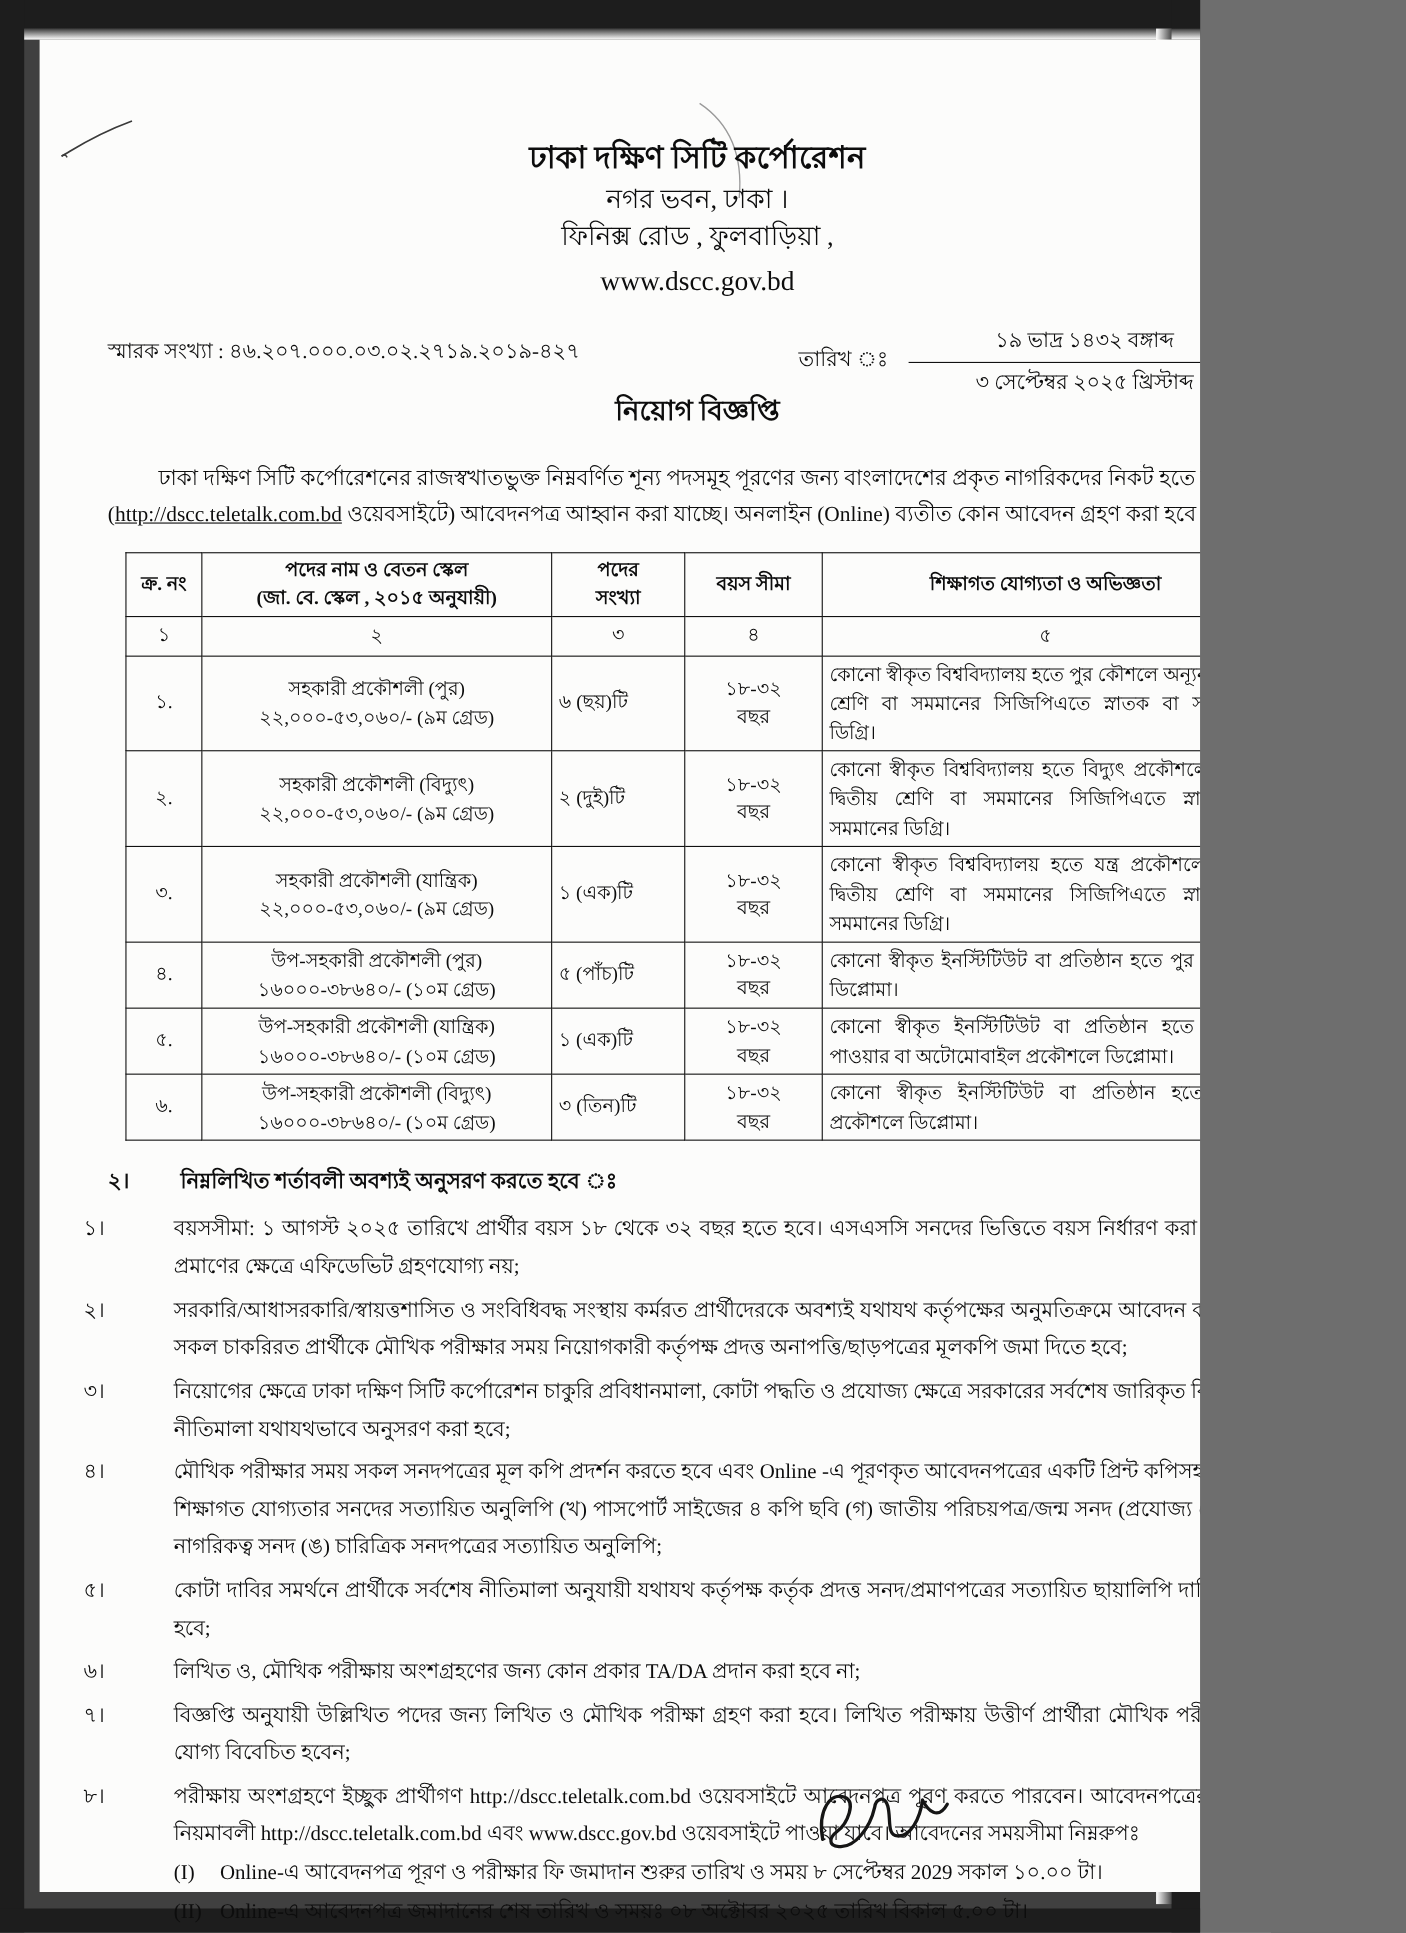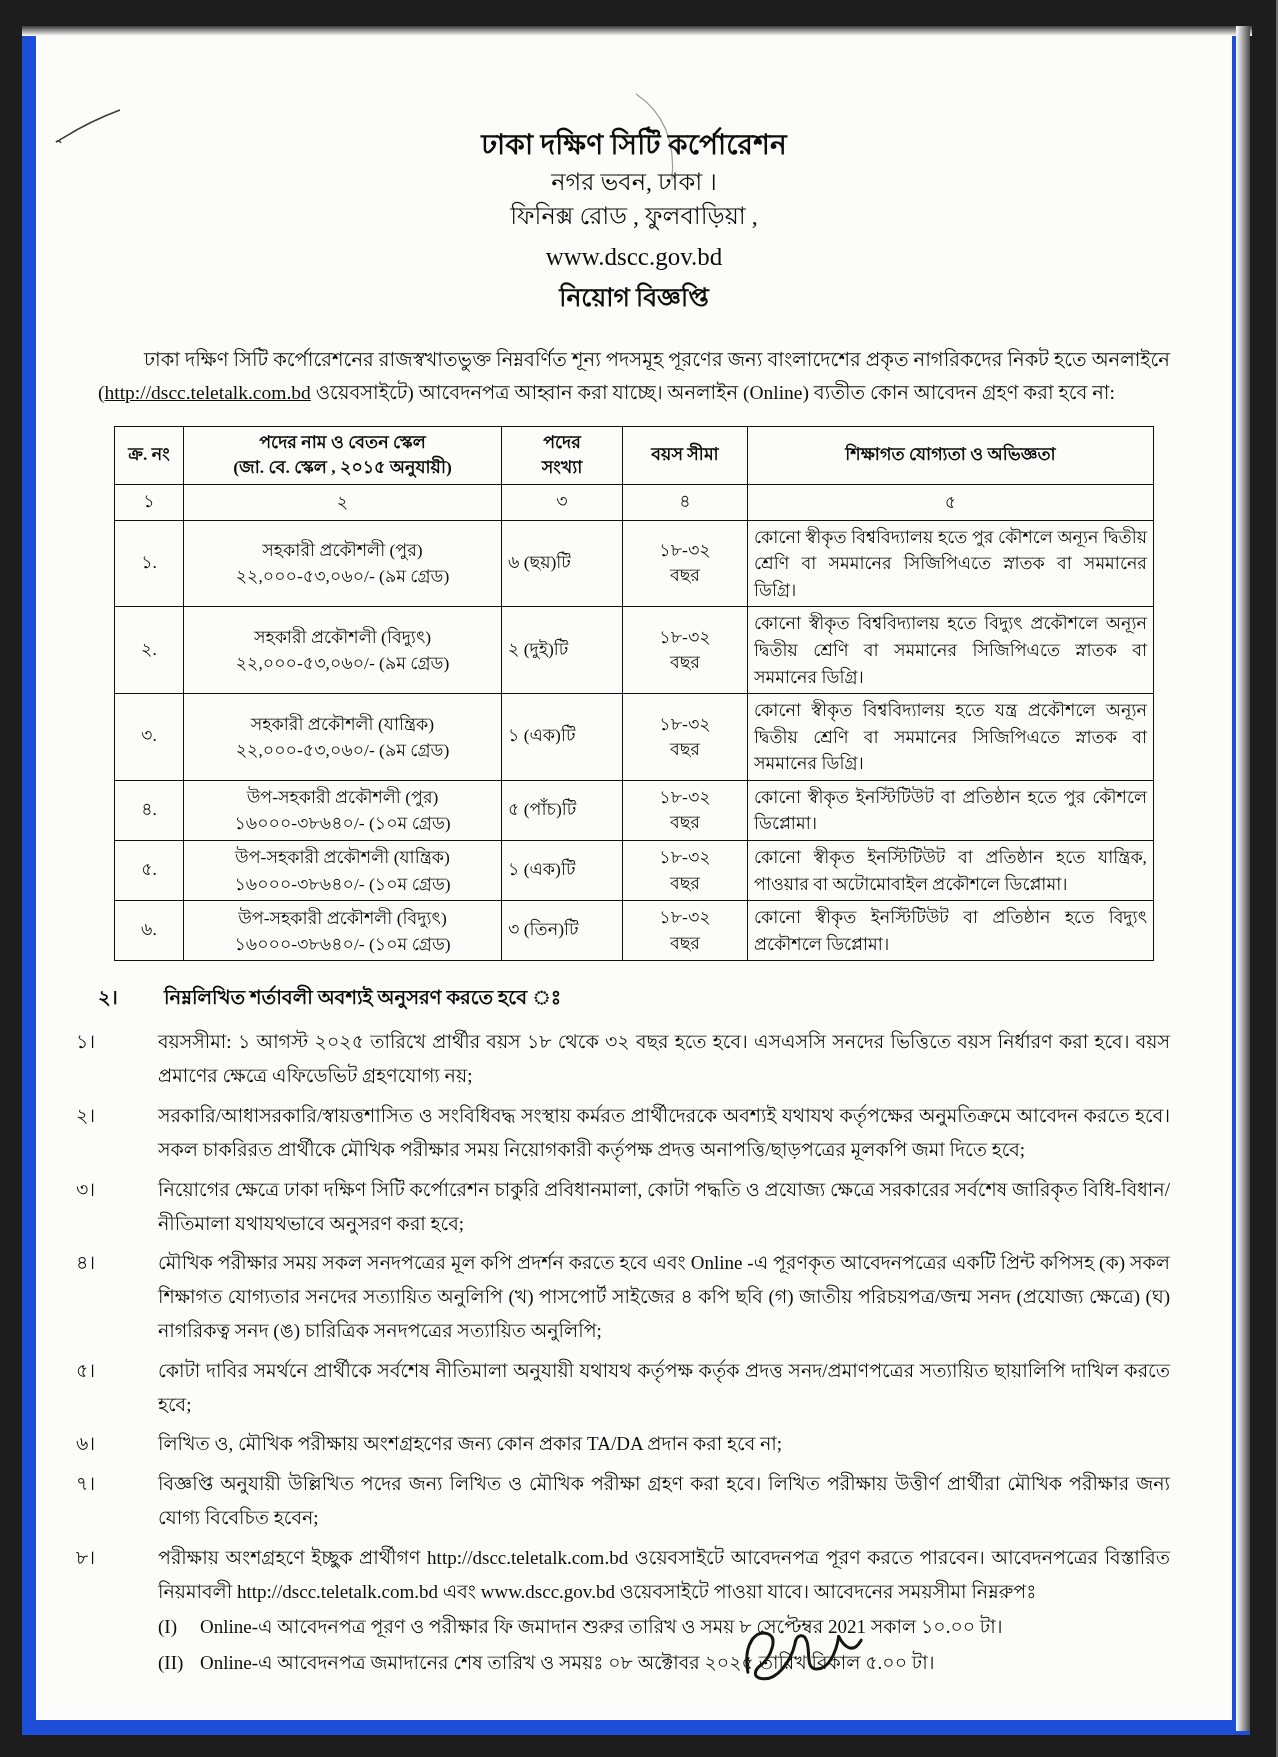--- a/index.html
+++ b/index.html
@@ -2,23 +2,23 @@
 <html><head>
 <meta charset="utf-8">
 <style>
   html, body {
     margin: 0;
     padding: 0;
     background: #6e6e6e;
   }
   #page {
     position: relative;
-    width: 1276px;
+    width: 1091px;
     height: 1757px;
-    background: #1d4ed8;
+    background: #404040;
     overflow: hidden;
     font-family: "Liberation Serif", "DejaVu Serif", serif;
     color: #0d0d0d;
   }
   
   .scan-edge {
     position: absolute;
     background: #1d1d1d;
     pointer-events: none;
   }
@@ -179,20 +179,29 @@
 
     <div class="content">
 
       <div class="letterhead">
         <div class="lh-org">ঢাকা দক্ষিণ সিটি কর্পোরেশন</div>
         <div class="lh-line">নগর ভবন, ঢাকা ।</div>
         <div class="lh-line">ফিনিক্স রোড , ফুলবাড়িয়া ,</div>
         <div class="lh-web">www.dscc.gov.bd</div>
       </div>
 
+      <div class="memo-row">
+        <div class="memo-no">স্মারক সংখ্যা : ৪৬.২০৭.০০০.০৩.০২.২৭১৯.২০১৯-৪২৭</div>
+        <div class="memo-date-label">তারিখ ঃ</div>
+        <div class="memo-dates">
+          <div class="d1">১৯ ভাদ্র ১৪৩২ বঙ্গাব্দ</div>
+          <div class="rule"></div>
+          <div class="d2">৩ সেপ্টেম্বর ২০২৫ খ্রিস্টাব্দ</div>
+        </div>
+      </div>
 
       <div class="notice-title">নিয়োগ বিজ্ঞপ্তি</div>
 
       <div class="intro">
         <span class="ind"></span><span>ঢাকা দক্ষিণ সিটি কর্পোরেশনের রাজস্বখাতভুক্ত নিম্নবর্ণিত শূন্য পদসমূহ পূরণের জন্য বাংলাদেশের প্রকৃত নাগরিকদের নিকট হতে অনলাইনে (</span><span class="u lat">http://dscc.teletalk.com.bd</span><span> ওয়েবসাইটে) আবেদনপত্র আহ্বান করা যাচ্ছে। অনলাইন (</span><span class="lat">Online</span><span>) ব্যতীত কোন আবেদন গ্রহণ করা হবে না:</span>
       </div>
 
       <table class="jobs">
         <thead>
           <tr>
@@ -320,21 +329,21 @@
         </li>
         <li>
           <span class="bn">৬।</span><span>লিখিত ও, মৌখিক পরীক্ষায় অংশগ্রহণের জন্য কোন প্রকার TA/DA প্রদান করা হবে না;</span>
         </li>
         <li>
           <span class="bn">৭।</span><span>বিজ্ঞপ্তি অনুযায়ী উল্লিখিত পদের জন্য লিখিত ও মৌখিক পরীক্ষা গ্রহণ করা হবে। লিখিত পরীক্ষায় উত্তীর্ণ প্রার্থীরা মৌখিক পরীক্ষার জন্য যোগ্য বিবেচিত হবেন;</span>
         </li>
         <li>
           <span class="bn">৮।</span><span>পরীক্ষায় অংশগ্রহণে ইচ্ছুক প্রার্থীগণ http://dscc.teletalk.com.bd ওয়েবসাইটে আবেদনপত্র পূরণ করতে পারবেন। আবেদনপত্রের বিস্তারিত নিয়মাবলী http://dscc.teletalk.com.bd এবং www.dscc.gov.bd ওয়েবসাইটে পাওয়া যাবে। আবেদনের সময়সীমা নিম্নরুপঃ</span>
           <span class="sub">
-            <span class="rn lat">(I)</span><span>Online-এ আবেদনপত্র পূরণ ও পরীক্ষার ফি জমাদান শুরুর তারিখ ও সময় ৮ সেপ্টেম্বর 2021 সকাল ১০.০০ টা।</span>
+            <span class="rn lat">(I)</span><span>Online-এ আবেদনপত্র পূরণ ও পরীক্ষার ফি জমাদান শুরুর তারিখ ও সময় ৮ সেপ্টেম্বর 2029 সকাল ১০.০০ টা।</span>
           </span>
           <span class="sub">
             <span class="rn lat">(II)</span><span>Online-এ আবেদনপত্র জমাদানের শেষ তারিখ ও সময়ঃ ০৮ অক্টোবর ২০২৫ তারিখ বিকাল ৫.০০ টা।</span>
           </span>
           
         </li>
 
       </ol>
 
       <svg class="signature" width="140" height="70" viewBox="0 0 140 70">

